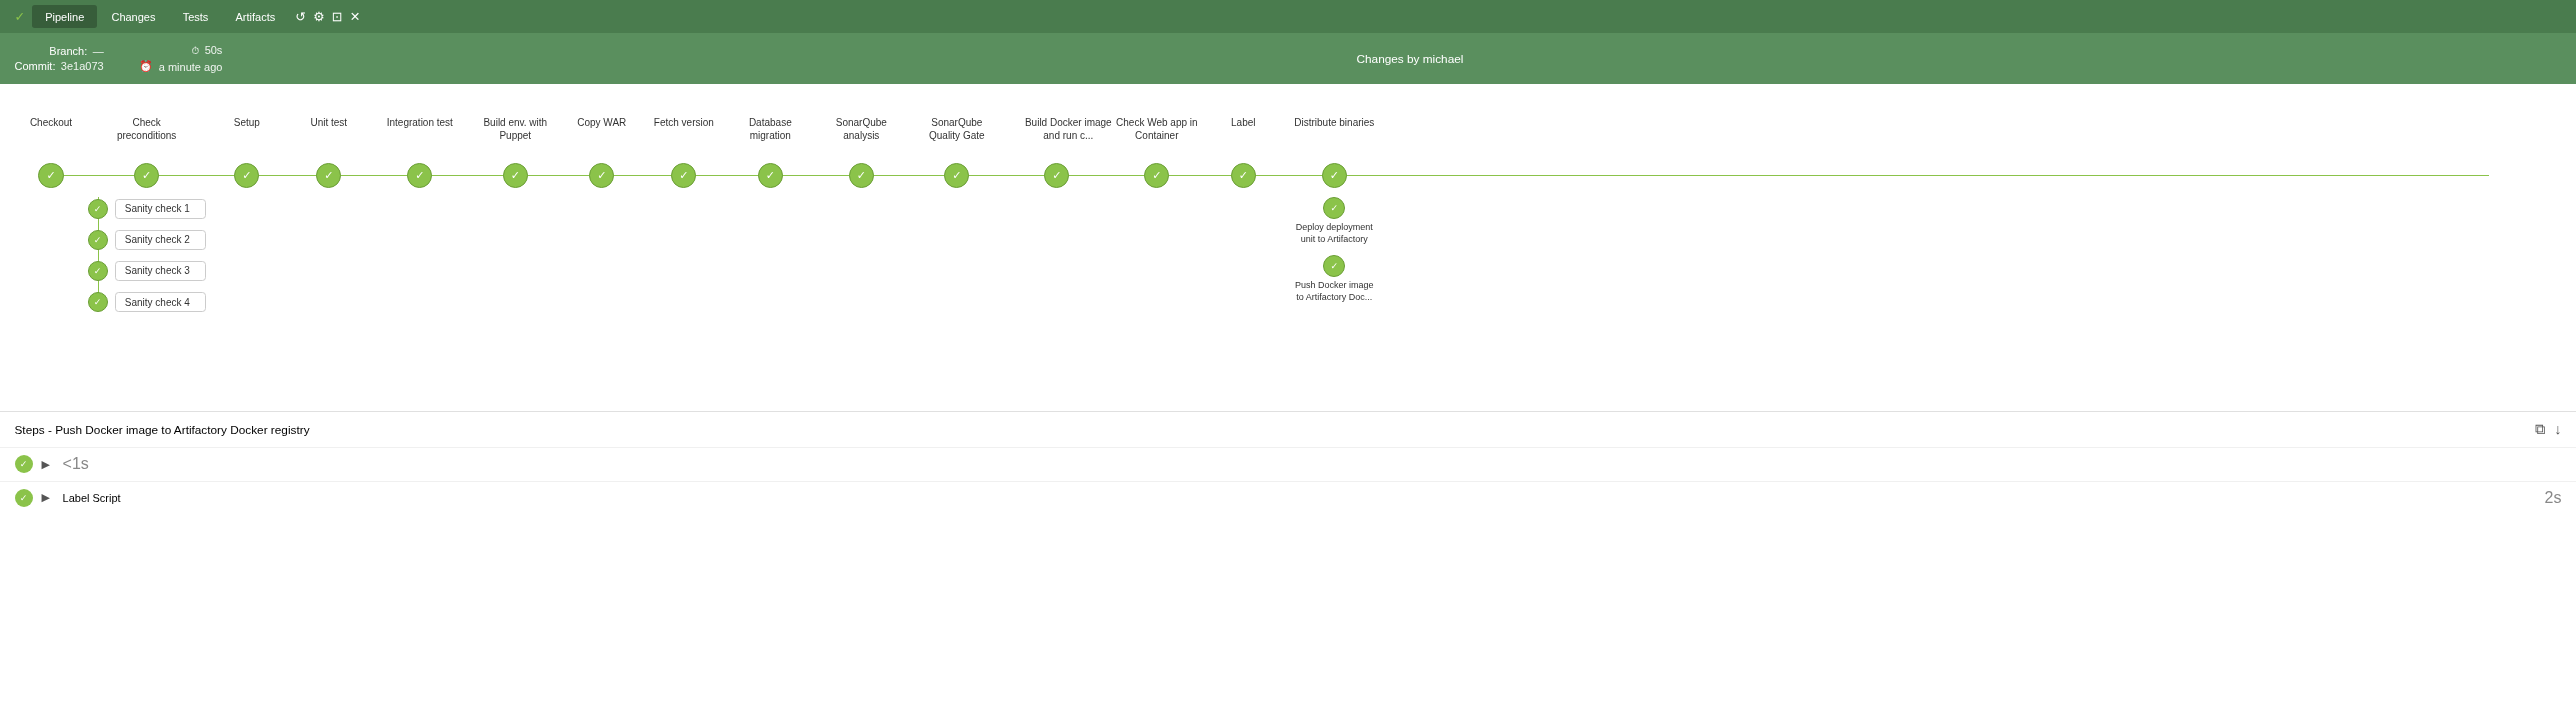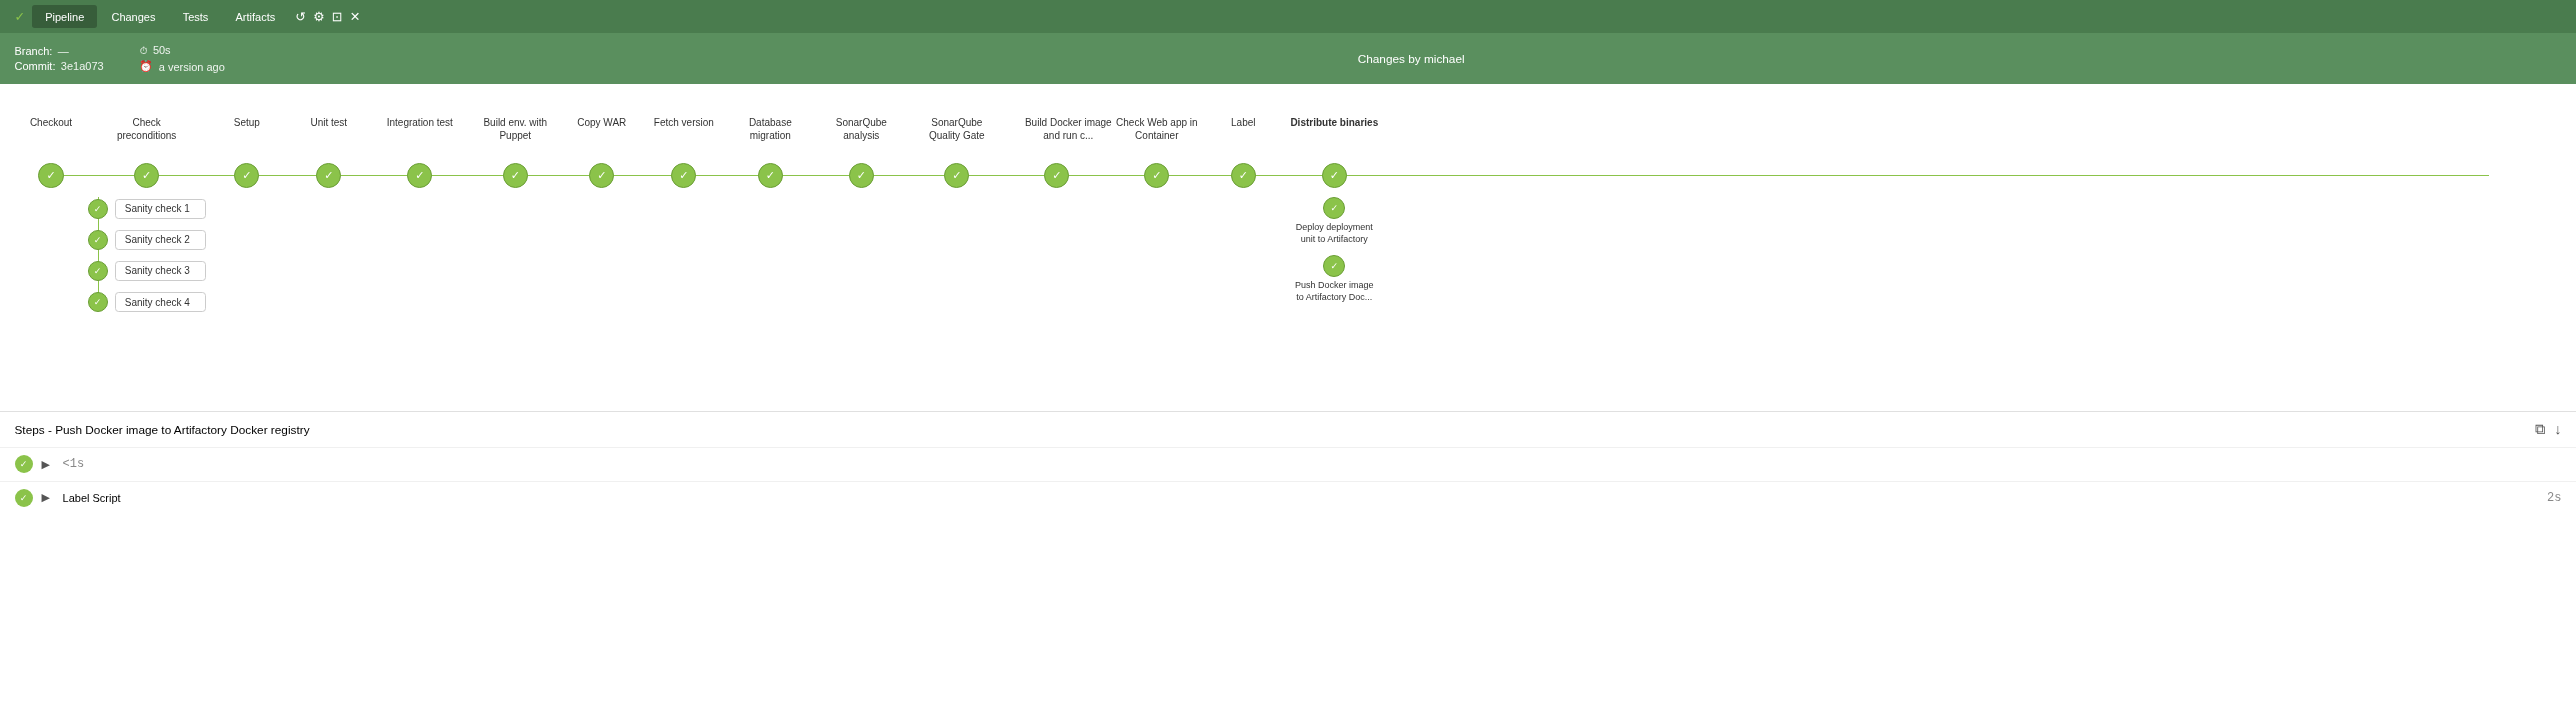--- a/index.html
+++ b/index.html
@@ -32,21 +32,21 @@
     
     .info-bar {
       background: #5a8f5e;
       color: #fff;
       display: flex;
       align-items: center;
       padding: 7.3px 14.5px;
       min-height: 51px;
       gap: 36px;
     }
-    .info-bar .info-group { display: flex; flex-direction: column; gap: 3.6px; }
+    .info-bar .info-group { display: flex; flex-direction: column; gap: 3.6px; align-items: flex-end; }
     .info-bar .info-row { display: flex; align-items: center; gap: 5.4px; font-size: 11px; }
     .info-bar .label { font-weight: 500; }
     .info-bar .value { opacity: 0.9; }
     .info-bar .center-info { flex: 1; text-align: center; font-size: 11.8px; }
 
     
     .pipeline-area {
       padding: 14.5px;
       background: #fff;
       overflow-x: auto;
@@ -172,21 +172,21 @@
       display: flex;
       align-items: center;
       justify-content: center;
       color: #fff;
       font-size: 9px;
       flex-shrink: 0;
     }
 
     .step-expand { cursor: pointer; color: #555; margin-right: 3.6px; }
     .step-name { flex: 1; }
-    .step-time { color: #888; font-size: 12px; font-family: Liberation Mono, monospace; }
+    .step-time { color: #888; font-size: 16px; }
     .clock-icon::before { content: '⏱'; font-size: 10px; }
   </style>
 </head>
 <body>
 
 <div class="header-bar">
   <span class="check-icon">✓</span>
   <nav class="header-nav">
     <div class="nav-item active">Pipeline</div>
     <div class="nav-item">Changes</div>
@@ -212,21 +212,21 @@
       <span class="value">3e1a073</span>
     </div>
   </div>
   <div class="info-group">
     <div class="info-row">
       <span class="clock-icon"></span>
       <span class="value">50s</span>
     </div>
     <div class="info-row">
       <span>⏰</span>
-      <span class="value">a version ago</span>
+      <span class="value">a minute ago</span>
     </div>
   </div>
   <div class="center-info">
     <span>Changes by michael</span>
   </div>
 </div>
 
 <div class="pipeline-area">
   <div style="position:relative; min-width:1544px; padding-top: 64px; padding-bottom: 18px;">
 
@@ -331,21 +331,21 @@
         <div class="stage-label" style="width:100px;text-align:center;">Check Web app in Container</div>
         <div class="stage-circle">✓</div>
       </div>
 
       <div class="stage" style="min-width:73px;">
         <div class="stage-label">Label</div>
         <div class="stage-circle">✓</div>
       </div>
 
       <div class="stage" style="min-width:109px;">
-        <div class="stage-label" style="width:109px; font-weight:bold;">Distribute binaries</div>
+        <div class="stage-label" style="width:109px; font-weight:normal;">Distribute binaries</div>
         <div class="stage-circle">✓</div>
 
         <div style="margin-top:9px; display:flex; flex-direction:column; gap:9px; align-items:center;">
           <div class="dist-item">
             <div class="stage-circle" style="width:22px;height:22px;font-size:9px;">✓</div>
             <div class="dist-label">Deploy deployment unit to Artifactory</div>
           </div>
           <div class="dist-item">
             <div class="stage-circle" style="width:22px;height:22px;font-size:9px;">✓</div>
             <div class="dist-label">Push Docker image to Artifactory Doc...</div>

